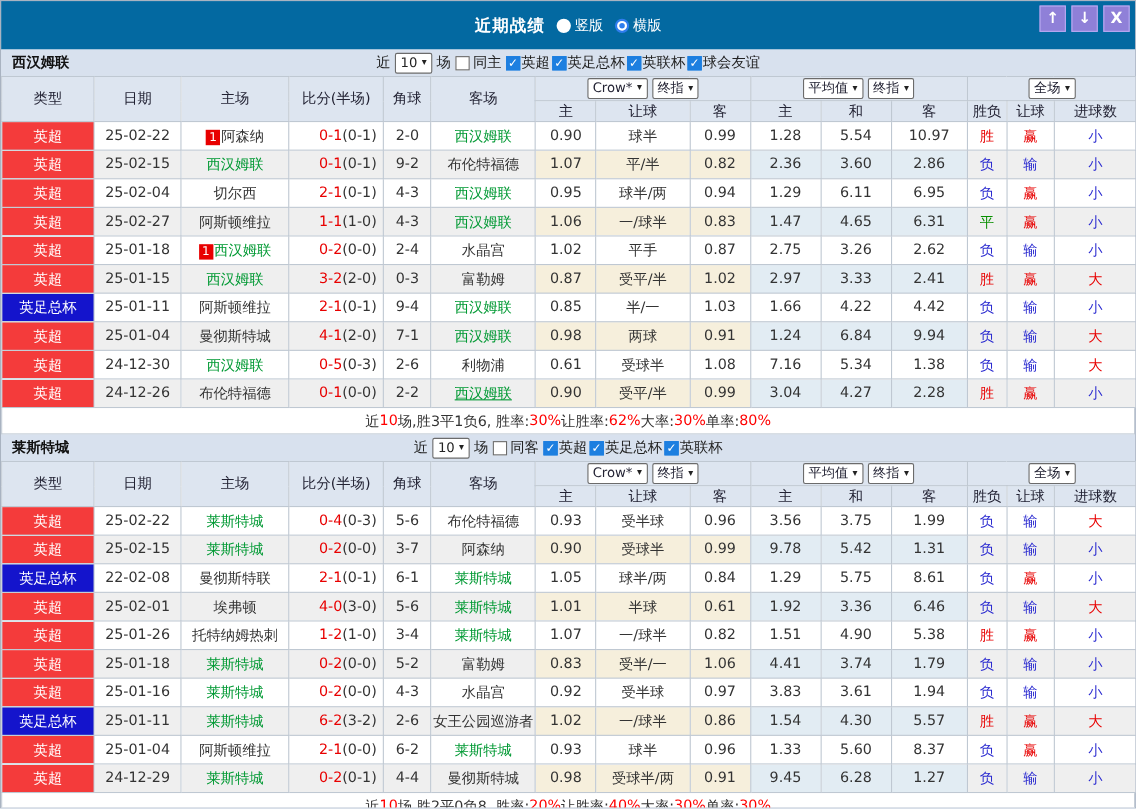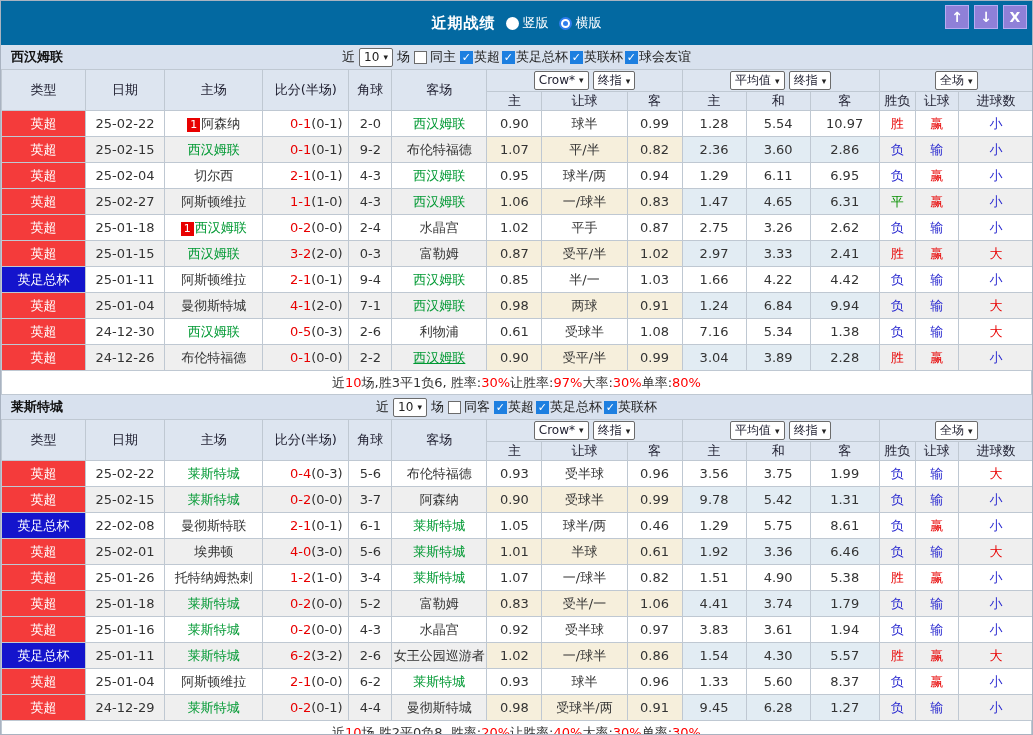--- a/index.html
+++ b/index.html
@@ -344,35 +344,35 @@
           <td class="badge-red">英超</td>
           <td>24-12-26</td>
           <td><span>布伦特福德</span></td>
           <td><span class="t-red">0-1</span><span class="half">(0-0)</span></td>
           <td>2-2</td>
           <td><span class="green link">西汉姆联</span></td>
           <td class="crow">0.90</td>
           <td class="crow">受平/半</td>
           <td class="crow">0.99</td>
           <td class="avg">3.04</td>
-          <td class="avg">3.89</td>
+          <td class="avg">4.27</td>
           <td class="avg">2.28</td>
           <td class="t-red">胜</td>
           <td class="t-red">赢</td>
           <td class="t-blue">小</td>
         </tr>
       </tbody>
   </table>
   <div class="summary">
       <span>近</span>
       <span class="s-red">10</span>
       <span>场,胜3平1负6, 胜率:</span>
       <span class="s-red">30%</span>
       <span> 让胜率:</span>
-      <span class="s-red">97%</span>
+      <span class="s-red">62%</span>
       <span> 大率:</span>
       <span class="s-red">30%</span>
       <span> 单率:</span>
       <span class="s-red">80%</span>
     </div>
 
   <div class="secbar">
     <span class="team-name">莱斯特城</span>
     <div class="filters">
       <span>近</span>
@@ -504,21 +504,21 @@
         </tr>
         <tr>
           <td class="badge-blue">英足总杯</td>
           <td>22-02-08</td>
           <td><span>曼彻斯特联</span></td>
           <td><span class="t-red">2-1</span><span class="half">(0-1)</span></td>
           <td>6-1</td>
           <td><span class="green">莱斯特城</span></td>
           <td class="crow">1.05</td>
           <td class="crow">球半/两</td>
-          <td class="crow">0.46</td>
+          <td class="crow">0.84</td>
           <td class="avg">1.29</td>
           <td class="avg">5.75</td>
           <td class="avg">8.61</td>
           <td class="t-blue">负</td>
           <td class="t-red">赢</td>
           <td class="t-blue">小</td>
         </tr>
         <tr>
           <td class="badge-red">英超</td>
           <td>25-02-01</td>

